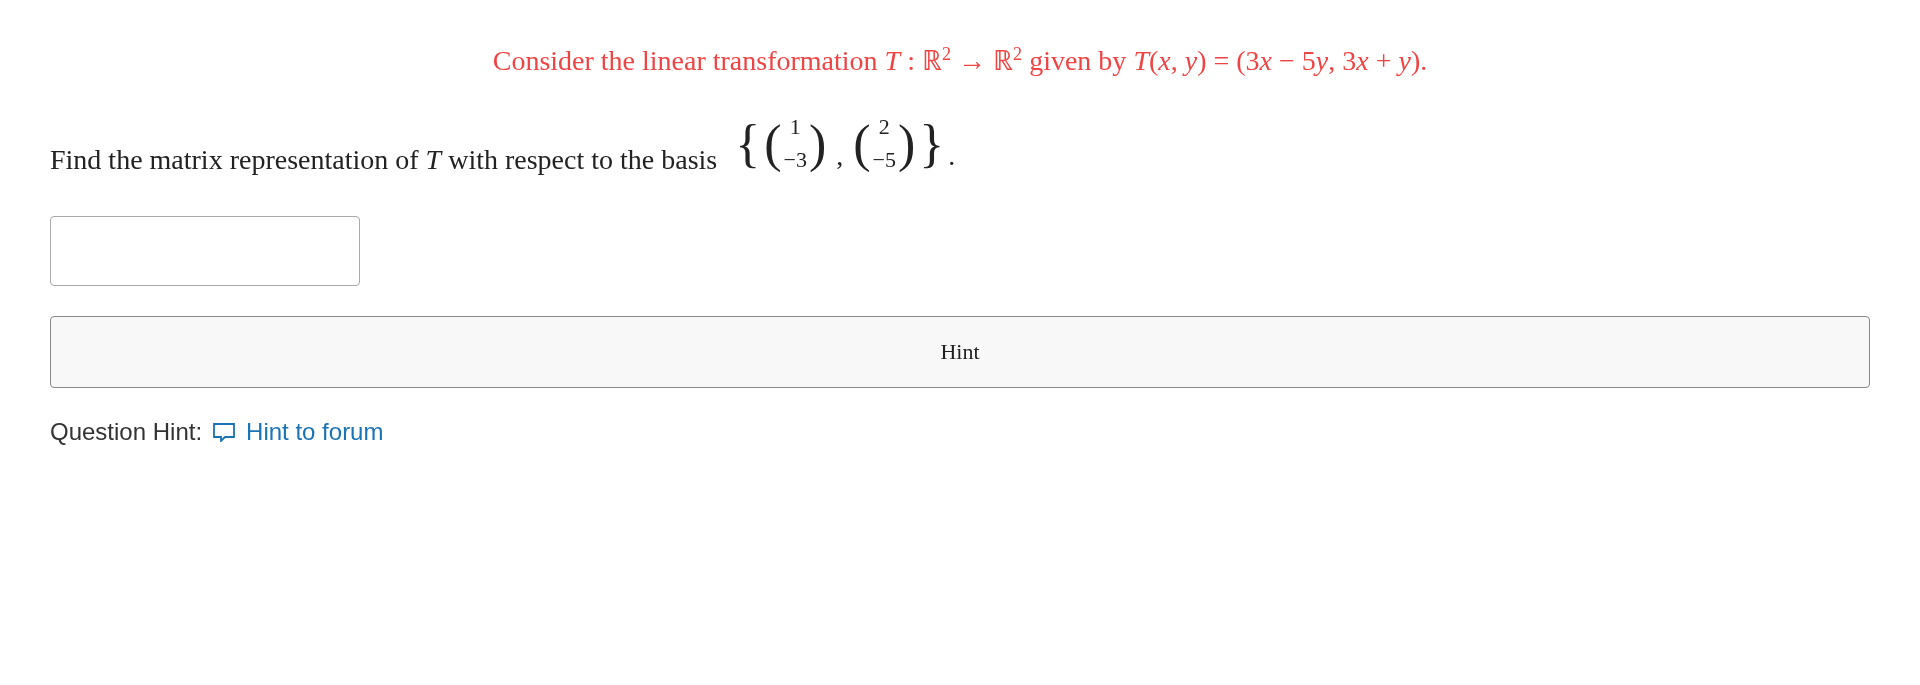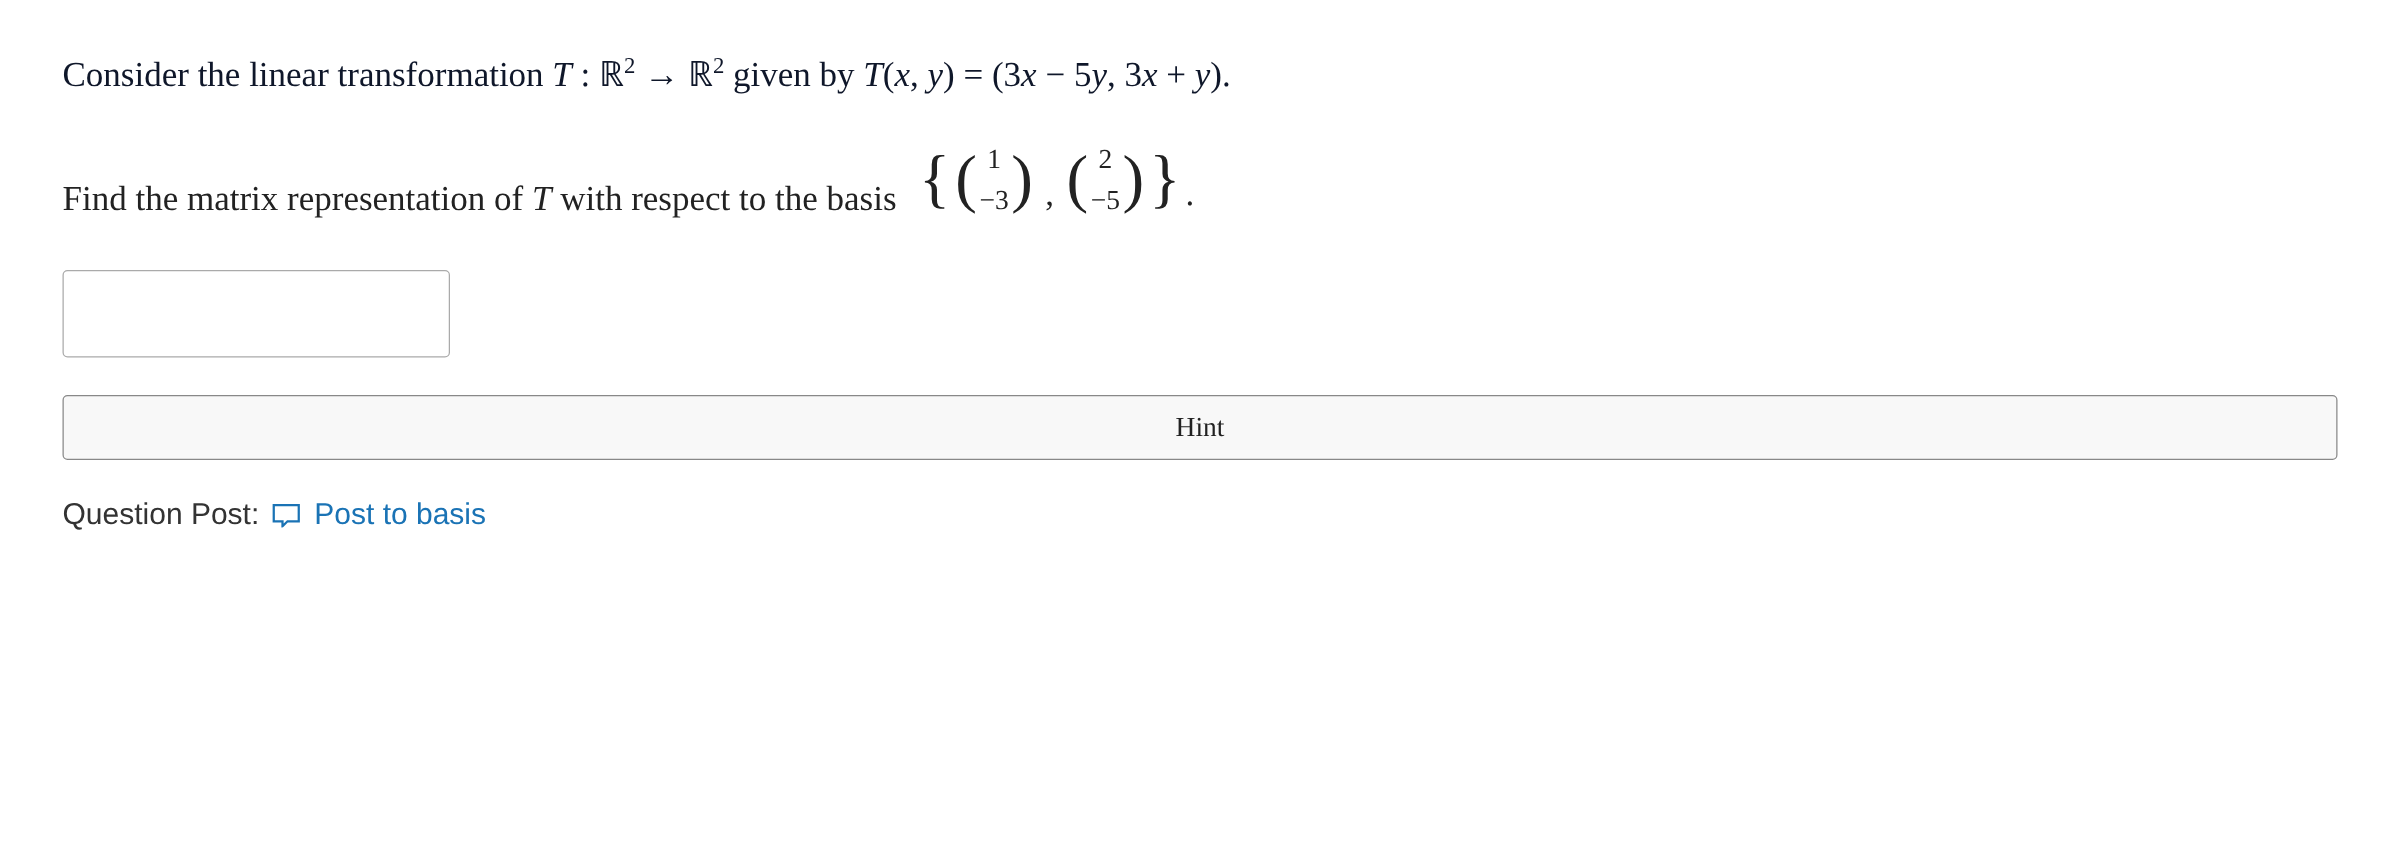--- a/index.html
+++ b/index.html
@@ -23,24 +23,25 @@
       width: 1920px;
       min-height: 685px;
       padding: 40px 50px 40px 50px;
       display: flex;
       flex-direction: column;
       gap: 0;
     }
 
     .problem-statement {
       font-size: 28px;
-      color: #0f172a;
+      color: #ef4444;
       line-height: 1.5;
       margin-bottom: 30px;
       font-family: Georgia, serif;
+      text-align: center;
     }
 
     .basis-line {
       font-size: 28px;
       color: #222;
       display: flex;
       align-items: flex-end;
       margin-bottom: 40px;
       gap: 10px;
     }
@@ -118,21 +119,21 @@
       padding: 8px 12px;
     }
 
     .hint-button {
       display: inline-flex;
       align-items: center;
       justify-content: center;
       border: 1.5px solid #888;
       border-radius: 4px;
       background: #f8f8f8;
-      padding: 12px 18px;
+      padding: 22px 18px;
       font-size: 22px;
       font-family: Georgia, serif;
       color: #222;
       cursor: pointer;
       margin-bottom: 30px;
     }
 
     .question-help {
       display: flex;
       align-items: center;
@@ -205,24 +206,24 @@
 
   <div class="answer-box-section">
     <input type="text" class="answer-input" placeholder="" style="">
   </div>
 
   <button class="hint-button">
     <span>Hint</span>
   </button>
 
   <div class="question-help">
-    <span>Question Post:</span>
+    <span>Question Hint:</span>
 
     <svg width="24" height="20" viewBox="0 0 24 20" fill="none" xmlns="http://www.w3.org/2000/svg">
       <path d="M2 2h20v13H13l-4 4v-4H2V2z" stroke="#1a73b5" stroke-width="1.8" fill="none"></path>
     </svg>
 
     <a class="post-to-forum-link" href="#">
-      <span>Post to basis</span>
+      <span>Hint to forum</span>
     </a>
   </div>
 
 </div>
 
 </body></html>

